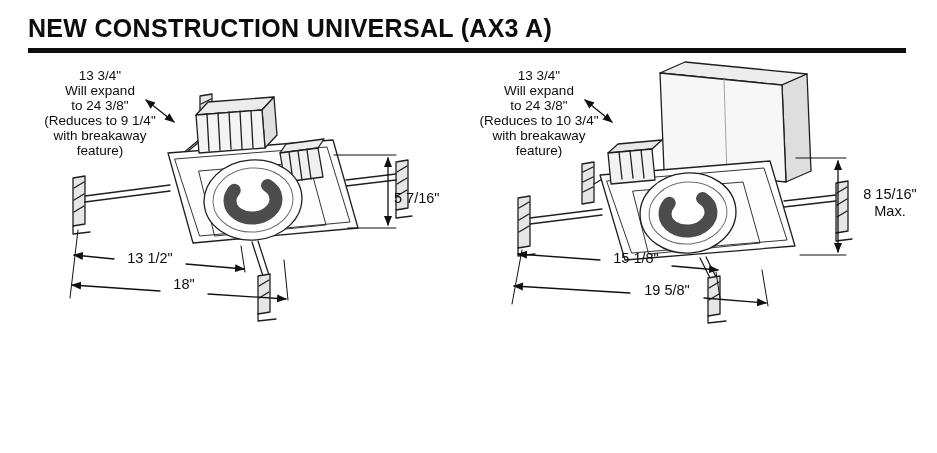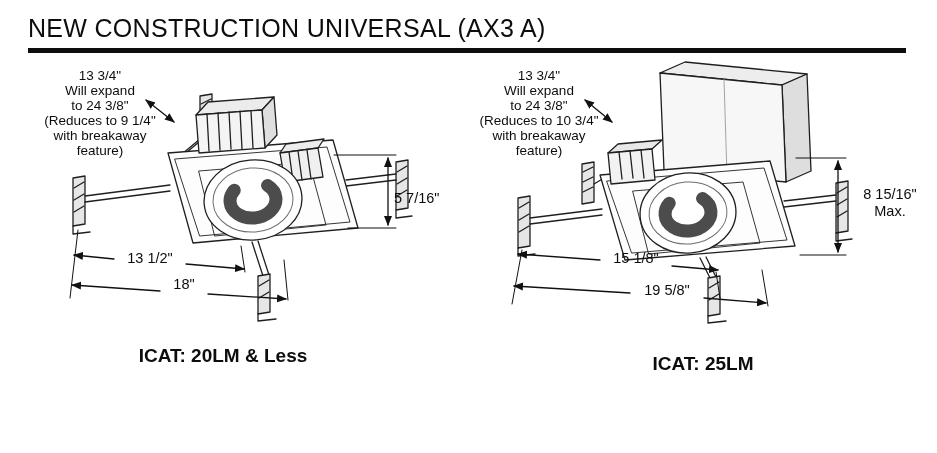--- a/index.html
+++ b/index.html
@@ -1,19 +1,19 @@
 <!DOCTYPE html>
 <html><head>
 <meta charset="utf-8">
 <style>
   * { margin:0; padding:0; box-sizing:border-box; }
   html,body { background:#ffffff; }
   body { font-family:"Liberation Sans", sans-serif; color:#0d0d0d; }
   .page { position:relative; width:937px; height:453px; background:#fff; overflow:hidden; }
-  .title { position:absolute; left:28px; top:14px; font-size:25px; font-weight:normal; letter-spacing:.3px; white-space:nowrap; }
+  .title { position:absolute; left:28px; top:14px; font-size:25px; font-weight:bold; letter-spacing:.3px; white-space:nowrap; }
   .title-rule { position:absolute; left:28px; top:48px; width:878px; height:5px; background:#0d0d0d; }
   .fig-svg { position:absolute; }
   .note { position:absolute; text-align:center; font-size:13.5px; line-height:15px; z-index:3; }
   .dim-label { position:absolute; font-size:14.5px; text-align:center; z-index:3; white-space:nowrap; }
   .dim-block { position:absolute; font-size:14.5px; line-height:17px; text-align:center; z-index:3; }
   .caption { position:absolute; text-align:center; font-weight:bold; font-size:19px; line-height:24px; z-index:3; }
 </style>
 </head>
 <body>
 
@@ -218,37 +218,33 @@
     <div>(Reduces to 9 1/4"</div>
     <div>with breakaway</div>
     <div>feature)</div>
   </div>
 
   <div class="dim-label" style="left:394px;top:190px;">5 7/16"</div>
   <div class="dim-label" style="left:114px;top:250px;width:72px;">13 1/2"</div>
   <div class="dim-label" style="left:160px;top:276px;width:48px;">18"</div>
 
   <div class="caption" style="left:95px;top:344px;width:256px;">
-    <div>ICAT: 20LM &amp; Less</div>
   </div>
 
   <div class="note" style="left:468px;top:68px;width:142px;">
     <div>13 3/4"</div>
     <div>Will expand</div>
     <div>to 24 3/8"</div>
     <div>(Reduces to 10 3/4"</div>
     <div>with breakaway</div>
     <div>feature)</div>
   </div>
 
   <div class="dim-block" style="left:846px;top:186px;width:88px;">
     <div>8 15/16"</div>
     <div>Max.</div>
   </div>
 
   <div class="dim-label" style="left:600px;top:250px;width:72px;">15 1/8"</div>
   <div class="dim-label" style="left:631px;top:282px;width:72px;">19 5/8"</div>
 
-  <div class="caption" style="left:628px;top:352px;width:150px;">
-    <div>ICAT: 25LM</div>
-  </div>
 
 </div>
 
 </body></html>

